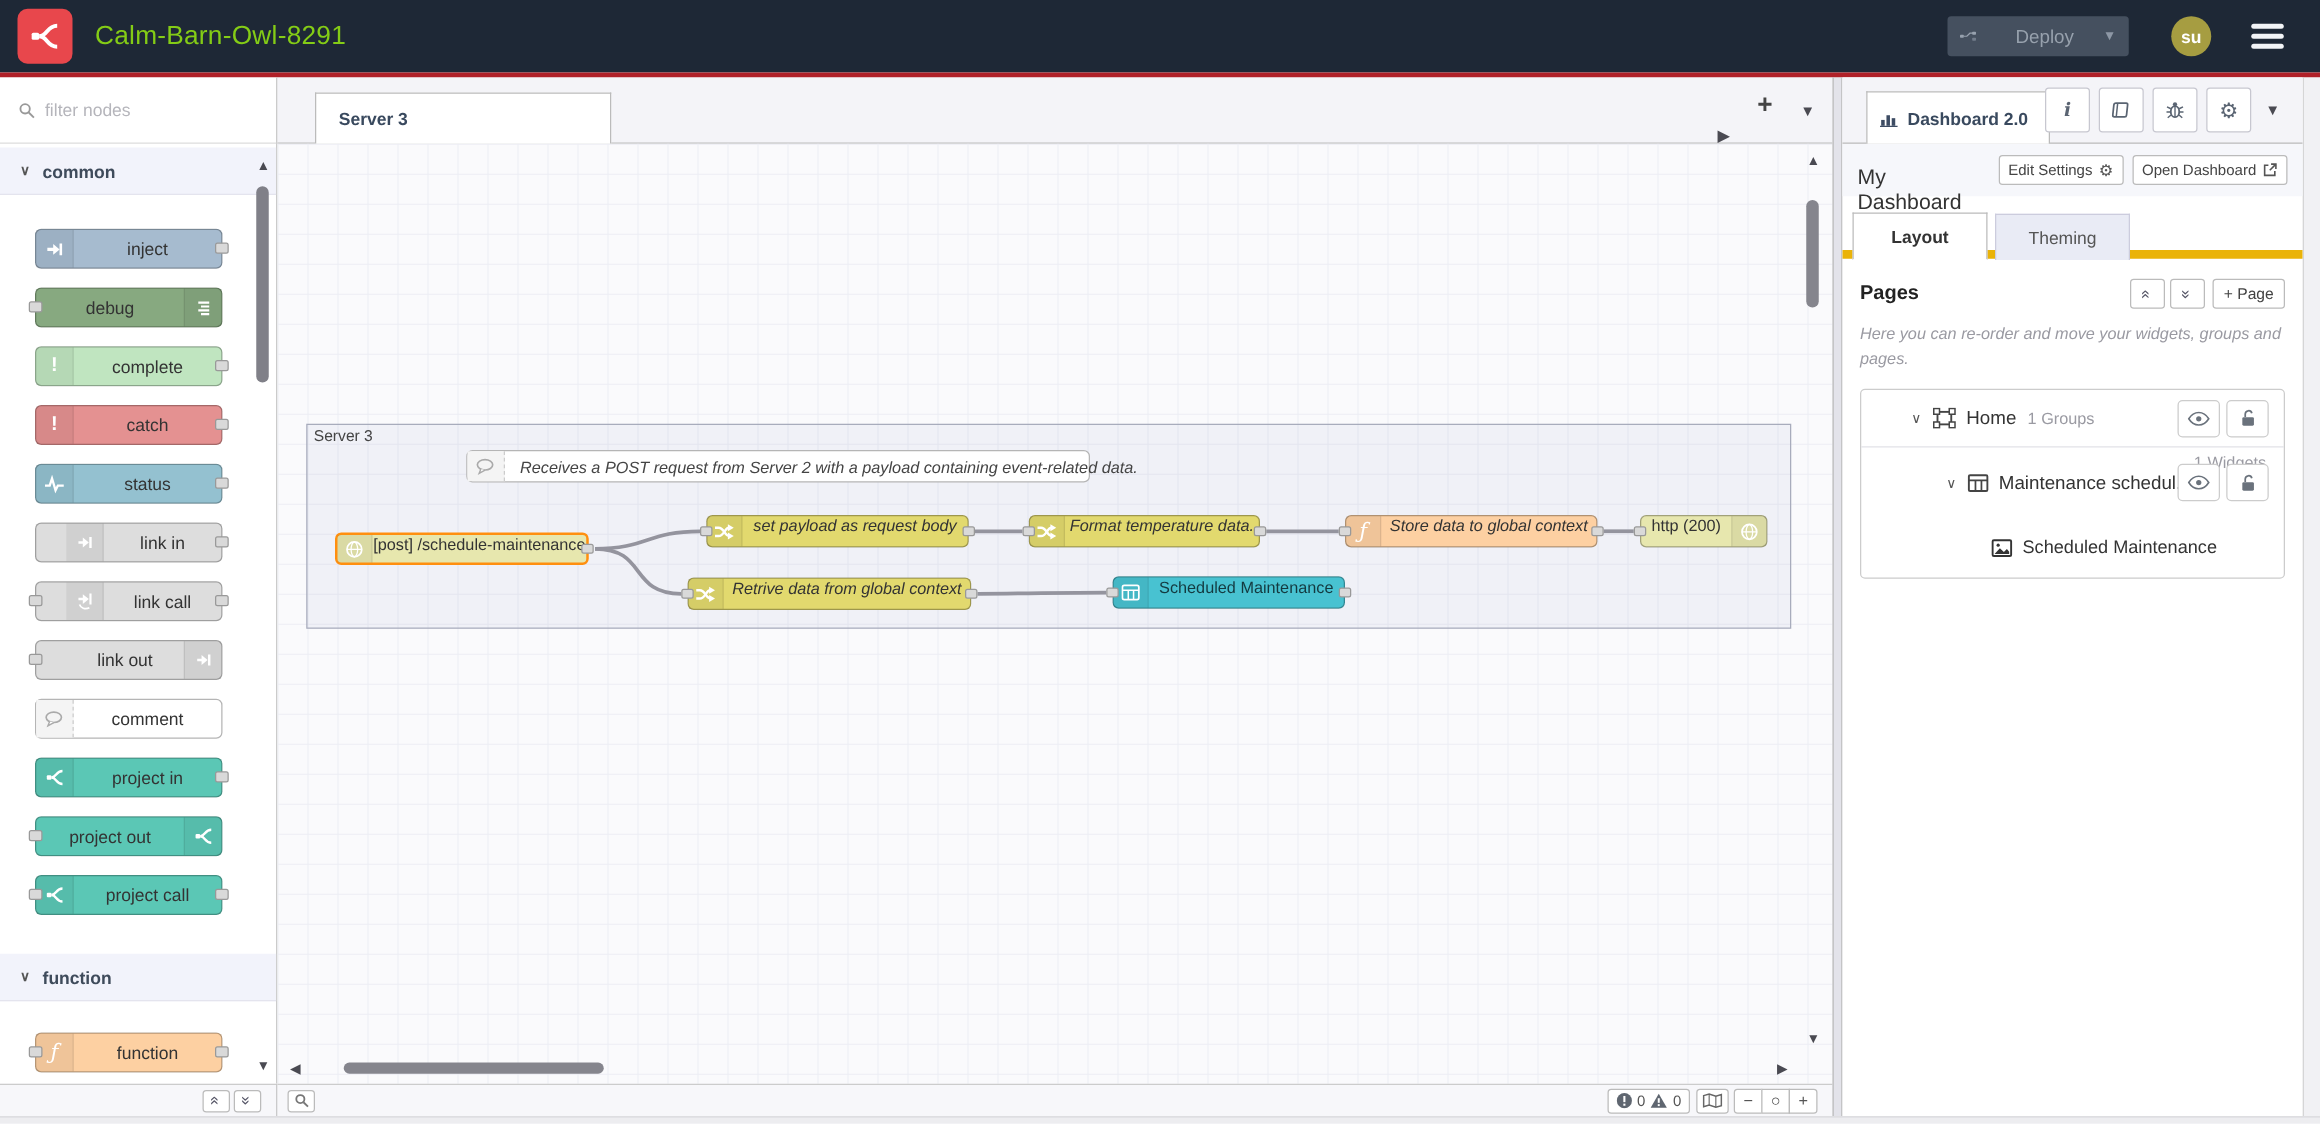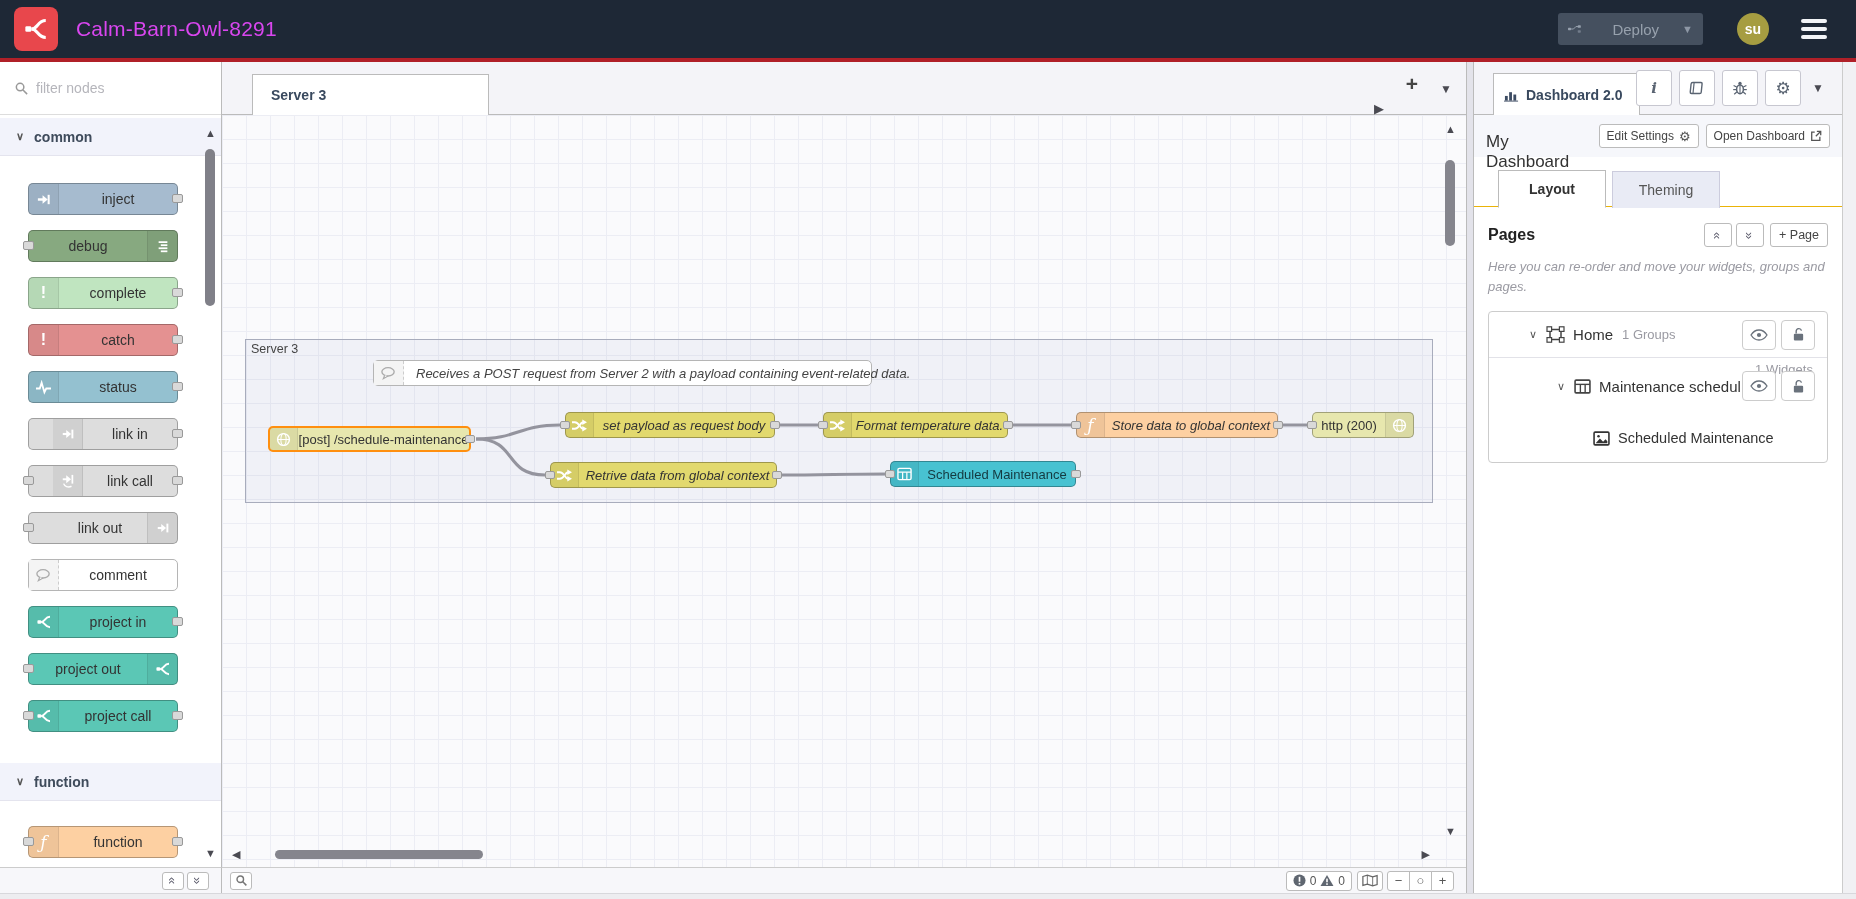--- a/index.html
+++ b/index.html
@@ -5,21 +5,21 @@
   * { margin:0; padding:0; box-sizing:border-box; }
   html,body { background:#e9e9ee; }
   #app{ position:relative; width:1856px; height:899px; background:#fff; overflow:hidden;
         font-family:"Liberation Sans",sans-serif; color:#333; }
 
   
   .header{ position:absolute; left:0; top:0; right:0; height:58px; background:#1e2836;
            display:flex; align-items:center; }
   .logo{ width:44px; height:44px; margin-left:14px; border-radius:8px; background:#e8474c;
          display:flex; align-items:center; justify-content:center; }
-  .app-title{ margin-left:18px; font-size:21px; color:#d946ef; letter-spacing:.2px; }
+  .app-title{ margin-left:18px; font-size:21px; color:#84cc16; letter-spacing:.2px; }
   .hdr-right{ position:absolute; right:0; top:0; height:58px; display:flex; align-items:center; }
   .deploy-btn{ height:32px; width:145px; background:#45505f; border:none; border-radius:3px;
                display:flex; align-items:center; color:#97a1ad; font-size:15px; cursor:default;gap:23px; }
   .deploy-btn .dlbl{ margin-left:8px; }
   .deploy-btn .dcaret{ margin-left:auto; margin-right:10px; font-size:11px; color:#8d97a5; }
   .deploy-btn svg{ margin-left:10px; }
   .avatar{ width:32px; height:32px; border-radius:50%; background:#a69d41; color:#fff;
            font-size:14px; font-weight:bold; display:flex; align-items:center; justify-content:center;
            margin-left:34px; }
   .burger{ width:26px; margin:0 29px 0 32px; display:flex; flex-direction:column; gap:4px; cursor:pointer;}
@@ -77,21 +77,21 @@
   .canvas{ position:absolute; left:222px; top:115px; width:1244px; height:752px;
            background:
              linear-gradient(#ecedf4 1px, transparent 1px) 0 0/24px 24px,
              linear-gradient(90deg,#ecedf4 1px, transparent 1px) 0 0/24px 24px,
              #fafafc; overflow:hidden; }
   .flow-group{ position:absolute; left:23px; top:224px; width:1188px; height:164px;
                background:rgba(120,130,185,.07); border:1px solid #a8acbc; }
   .flow-group .glbl{ position:absolute; left:5px; top:2px; font-size:12.5px; color:#444; }
   .wires{ position:absolute; left:0; top:0; pointer-events:none; }
   .fnode{ position:absolute; height:26px; border-radius:5px; border:1px solid rgba(0,0,0,.3);
-          display:flex; align-items:center; font-size:13px; color:#333; cursor:grab; }
+          display:flex; align-items:flex-start; font-size:13px; color:#333; cursor:grab; }
   .fnode .icn{ width:28px; height:100%; flex:0 0 28px; background:rgba(0,0,0,.055);
                border-right:1px solid rgba(0,0,0,.08); display:flex; align-items:center; justify-content:center; }
   .fnode.icon-right{ flex-direction:row-reverse; }
   .fnode.icon-right .icn{ border-right:none; border-left:1px solid rgba(0,0,0,.08); }
   .fnode .lbl{ flex:1; text-align:center; white-space:nowrap; }
   .fnode.it .lbl{ font-style:italic; }
   .fnode.selected{ border:2px solid #ff8f0f; }
   .fnode .port{ width:10px; height:8px; margin-top:-4px; }
   .n-httpin{ background:#e7e7ae; } .n-change{ background:#e2d96e; }
   .n-func{ background:#fdd0a2; } .n-httpres{ background:#e7e7ae; }
@@ -131,22 +131,22 @@
   .sq-btn{ width:36px; height:36px; background:#fff; border:1px solid #c7c7d0; border-radius:3px;
            display:flex; align-items:center; justify-content:center; cursor:pointer;
            font-size:15px; color:#5a6472; }
   .rp-caret{ font-size:12px; color:#4a4a52; margin-left:4px; cursor:pointer; }
 
   .db-header{ height:42px; background:#f6f7fb; display:flex; align-items:center; padding:0 12px; gap:7px; }
   .db-title{ font-size:17px; color:#333; margin-right:auto;margin-top:32px; }
   .tiny-btn{ height:24px; background:#fff; border:1px solid #bbb; border-radius:3px; font-size:12px;
              color:#444; display:flex; align-items:center; gap:5px; padding:0 7px; cursor:pointer;
              white-space:nowrap; }
-  .lt-tabs{ position:relative; margin-top:12px; height:38px; border-bottom:1px solid #eab308;
-            padding-left:24px; display:flex; }
+  .lt-tabs{ position:relative; margin-top:12px; height:38px; border-bottom:7px solid #eab308;
+            padding-left:8px; display:flex; }
   .lt-tab{ position:relative; top:1px; width:108px; height:38px; display:flex; align-items:center;
            justify-content:center; font-size:14px; cursor:pointer; }
   .lt-tab.active{ background:#fff; border:1px solid #bbb; border-bottom:1px solid #fff;
                   font-weight:bold; color:#333; }
   .lt-tab.idle{ background:#e9ebf5; border:1px solid #ccd; border-bottom:none; color:#555;
                 margin-left:6px; height:37px; top:2px; }
   .pages-row{ display:flex; align-items:center; margin:16px 14px 0 14px; }
   .pages-row h3{ font-size:16px; color:#222; margin-right:auto; }
   .chev-btn{ width:28px; height:24px; background:#fff; border:1px solid #bbb; border-radius:3px;
              display:flex; align-items:center; justify-content:center; cursor:pointer; margin-left:4px; }

